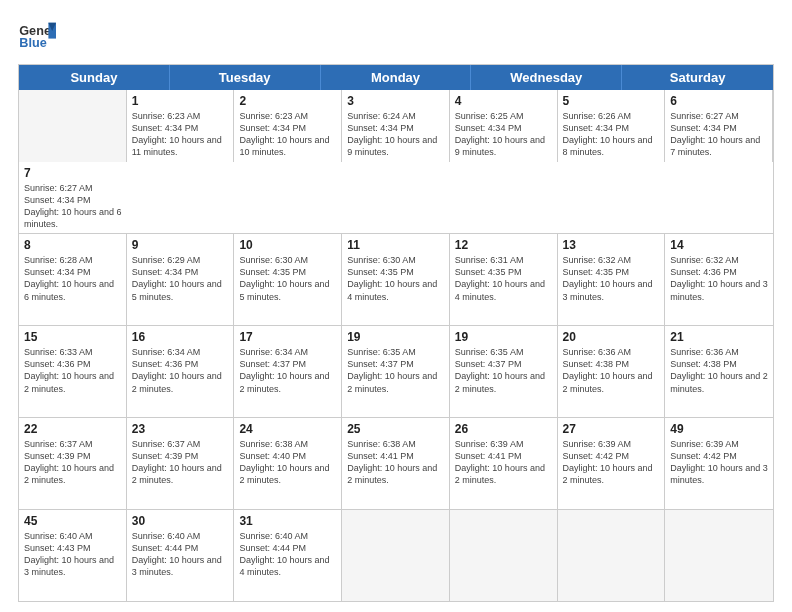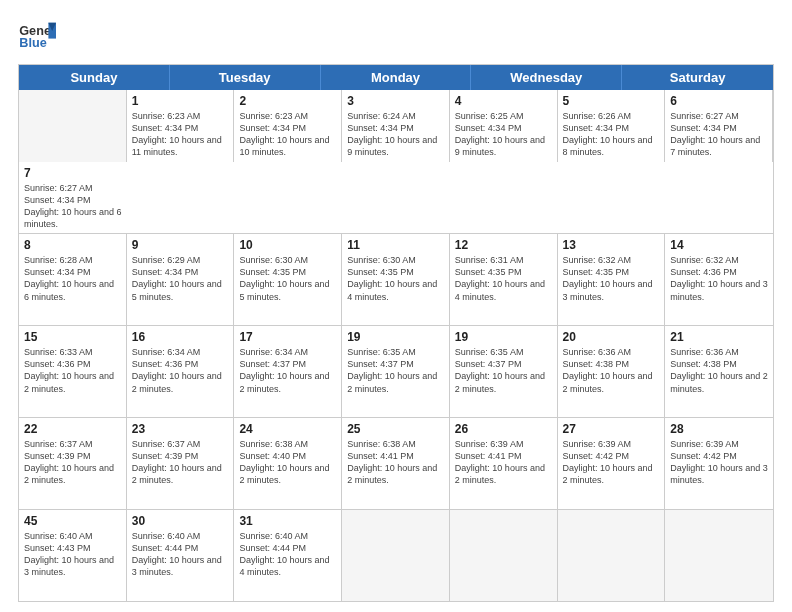--- a/index.html
+++ b/index.html
@@ -246,21 +246,21 @@
           </div>
           <div class="cal-cell">
             <span class="day-num">26</span>
             <div class="cell-text">Sunrise: 6:39 AM<br>Sunset: 4:41 PM<br>Daylight: 10 hours and 2 minutes.</div>
           </div>
           <div class="cal-cell">
             <span class="day-num">27</span>
             <div class="cell-text">Sunrise: 6:39 AM<br>Sunset: 4:42 PM<br>Daylight: 10 hours and 2 minutes.</div>
           </div>
           <div class="cal-cell">
-            <span class="day-num">28</span>
+            <span class="day-num">49</span>
             <div class="cell-text">Sunrise: 6:39 AM<br>Sunset: 4:42 PM<br>Daylight: 10 hours and 3 minutes.</div>
           </div>
         </div>
         <div class="cal-row">
           <div class="cal-cell">
             <span class="day-num">45</span>
             <div class="cell-text">Sunrise: 6:40 AM<br>Sunset: 4:43 PM<br>Daylight: 10 hours and 3 minutes.</div>
           </div>
           <div class="cal-cell">
             <span class="day-num">30</span>

